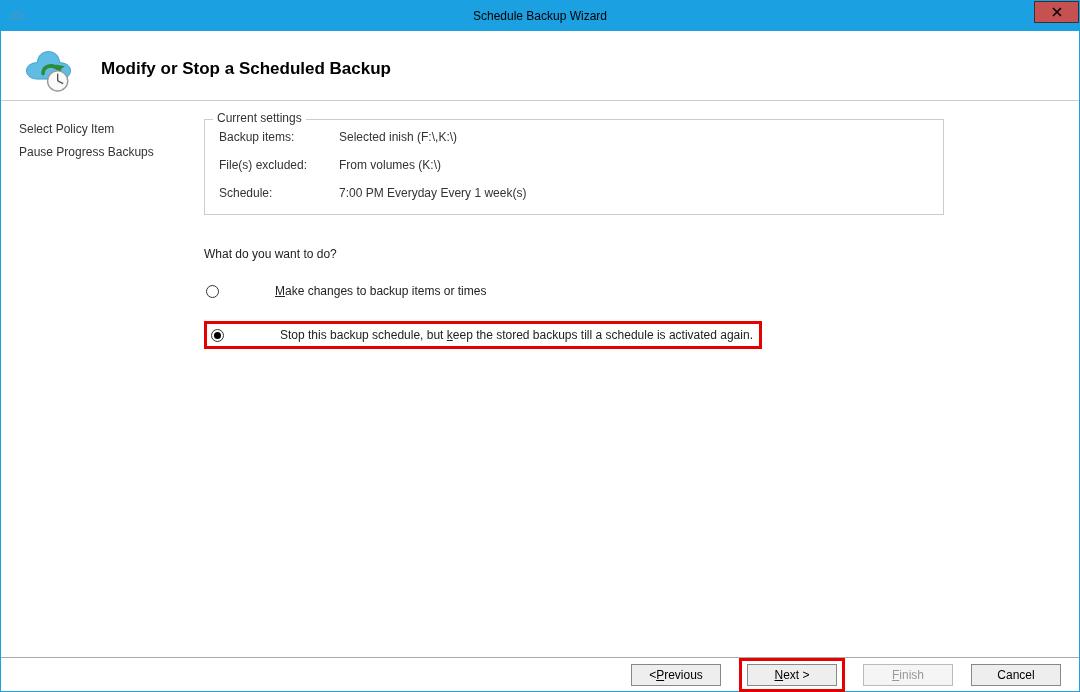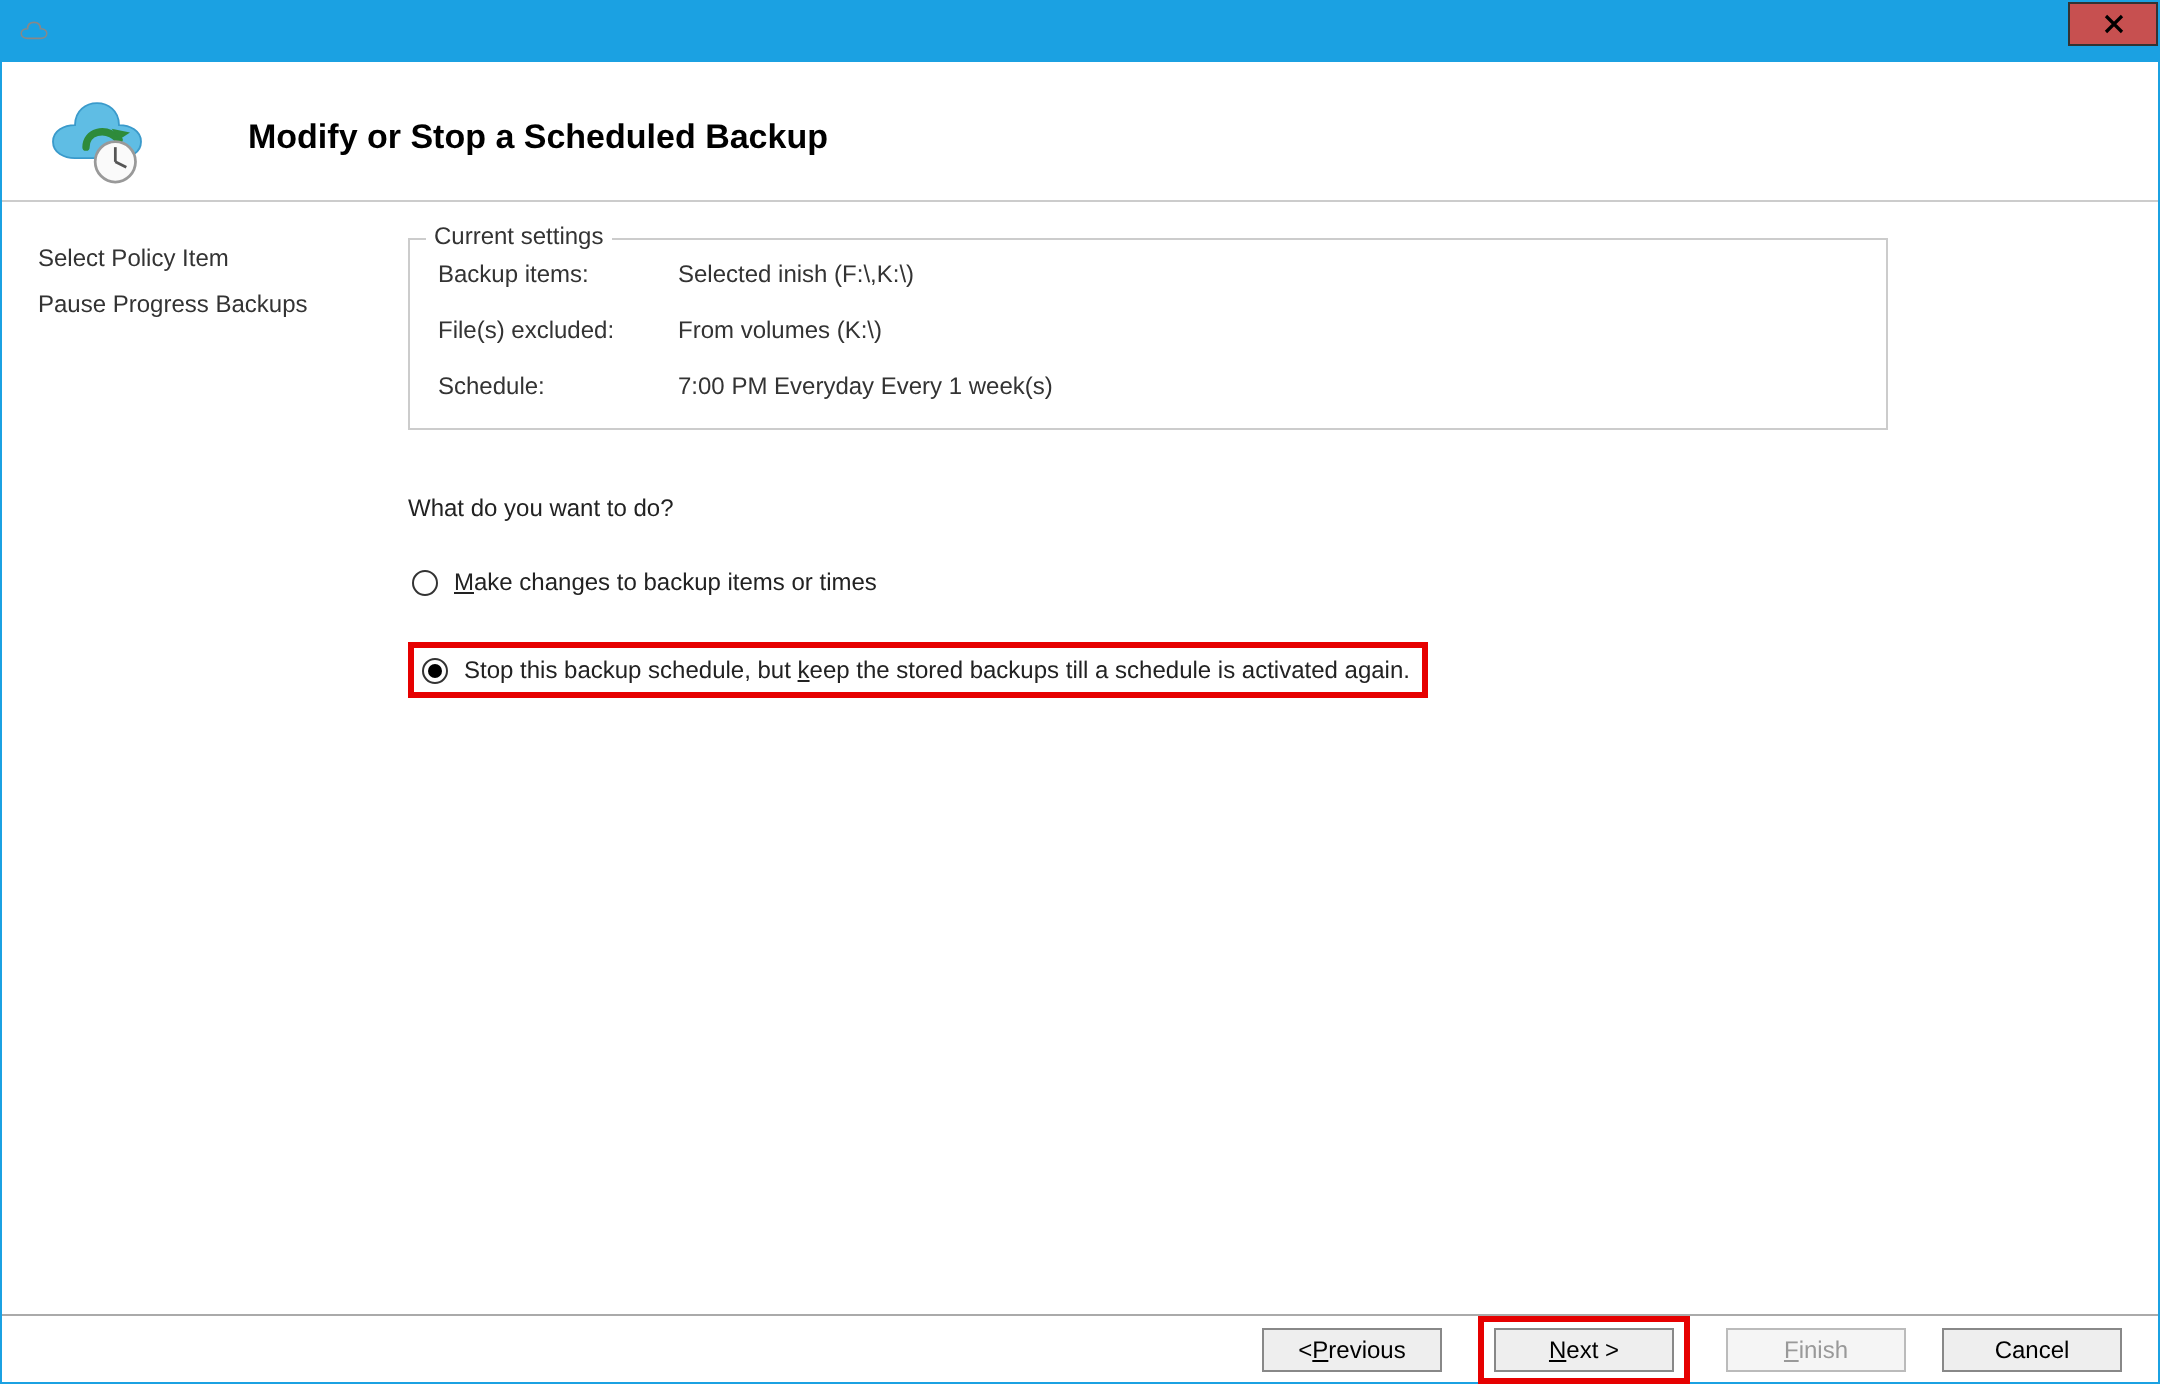--- a/index.html
+++ b/index.html
@@ -17,21 +17,20 @@
     position: absolute; left: 0; right: 0; text-align: center; color: #000; font-size: 12px; pointer-events: none;
   }
   .close-btn {
     position: absolute; right: 0; top: 0; width: 45px; height: 22px; background: #c75050; border: 1px solid #333;
     display: flex; align-items: center; justify-content: center; color: #000; font-weight: bold; cursor: pointer;
     font-size: 13px;
   }
   .header {
     height: 70px; padding: 14px 20px 8px 20px; display: flex; align-items: center; border-bottom: 1px solid #ccc;
     position: relative;
-    gap: 23px;
   }
   .header-icon {
     width: 55px; height: 50px; margin-right: 25px;
   }
   .header-title { font-size: 17px; font-weight: 600; color: #000; }
   .body {
     display: flex; height: 555px;
   }
   .sidebar {
     width: 185px; padding-top: 18px;
@@ -49,21 +48,21 @@
   .groupbox-title {
     position: absolute; top: -9px; left: 8px; background: #fff; padding: 0 4px; font-size: 12px; color: #333;
   }
   .settings-row { display: flex; align-items: baseline; margin-bottom: 14px; font-size: 12px; }
   .settings-row:last-child { margin-bottom: 8px; }
   .settings-key { width: 120px; color: #333; }
   .settings-val { color: #333; }
   .question { font-size: 12px; margin-bottom: 20px; margin-top: 32px; }
   .radio-row {
     display: flex; align-items: center; margin-bottom: 20px; padding: 3px 6px 3px 2px; font-size: 12px;
-    width: fit-content; cursor: pointer;
+    width: fit-content; cursor: pointer; gap: 48px;
   }
   .radio-circle {
     width: 13px; height: 13px; border: 1px solid #333; border-radius: 50%; margin-right: 8px; position: relative; flex-shrink: 0;
     background: #fff;
   }
   .radio-circle.checked::after {
     content: ""; position: absolute; width: 7px; height: 7px; background: #000; border-radius: 50%; top: 2px; left: 2px;
   }
   .radio-row.highlight {
     border: 3px solid #e60000; padding: 4px 6px 4px 4px;
@@ -85,20 +84,21 @@
 <body>
 
 <div class="window">
 
   <div class="titlebar">
     <span class="titlebar-icon">
       <svg viewBox="0 0 20 20" width="16" height="16">
         <path d="M6 8 C4 8 2 9 2 11 C2 13 4 14 6 14 L14 14 C16 14 18 13 18 11 C18 9 16 8 14 8 C14 5 12 4 10 4 C8 4 6 5 6 8 Z" fill="none" stroke="#888" stroke-width="1"></path>
       </svg>
     </span>
+    <div class="titlebar-title">Schedule Backup Wizard</div>
     <div class="close-btn">
       <svg viewBox="0 0 10 10" width="10" height="10">
           <path d="M1 1 L9 9 M9 1 L1 9" stroke="#000" stroke-width="1.6"></path>
         </svg>
     </div>
   </div>
 
   <div class="header">
     <span class="header-icon">
       <svg viewBox="0 0 60 50" width="55" height="50">

